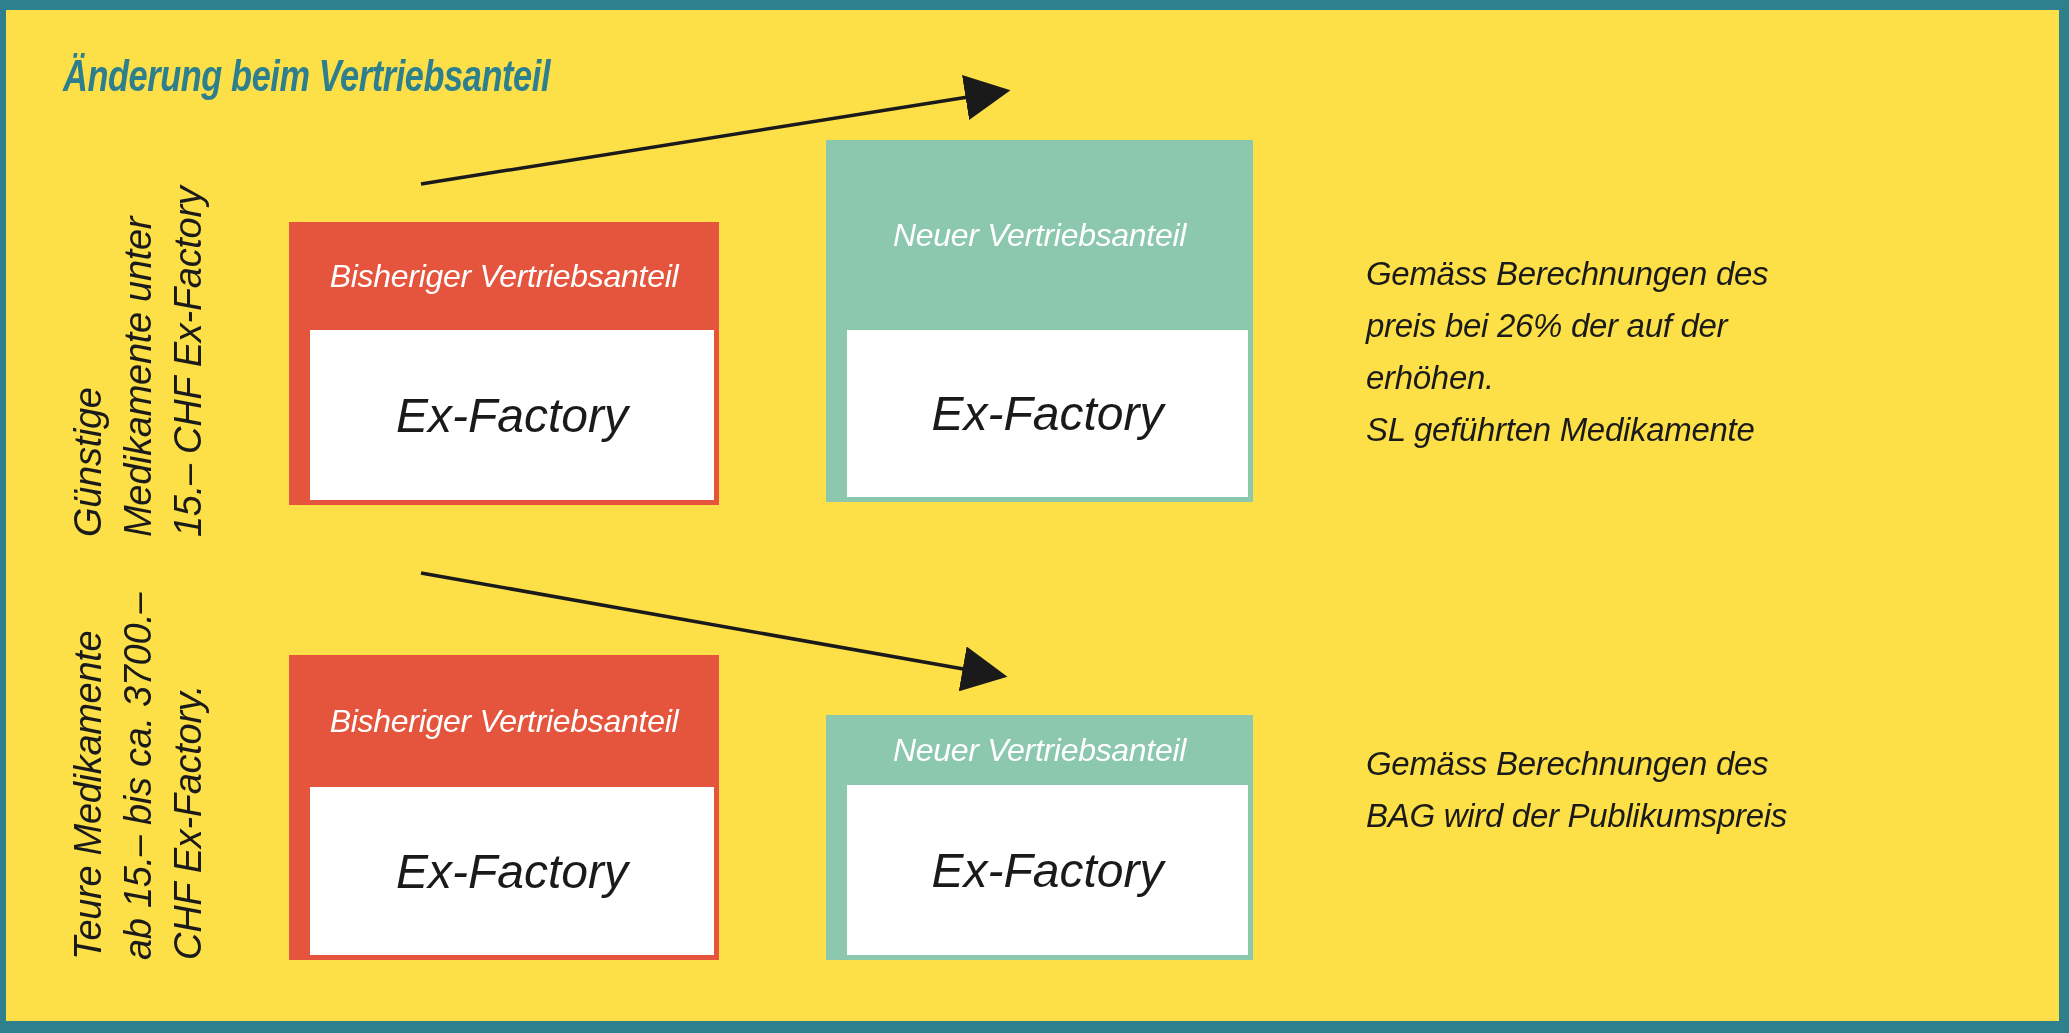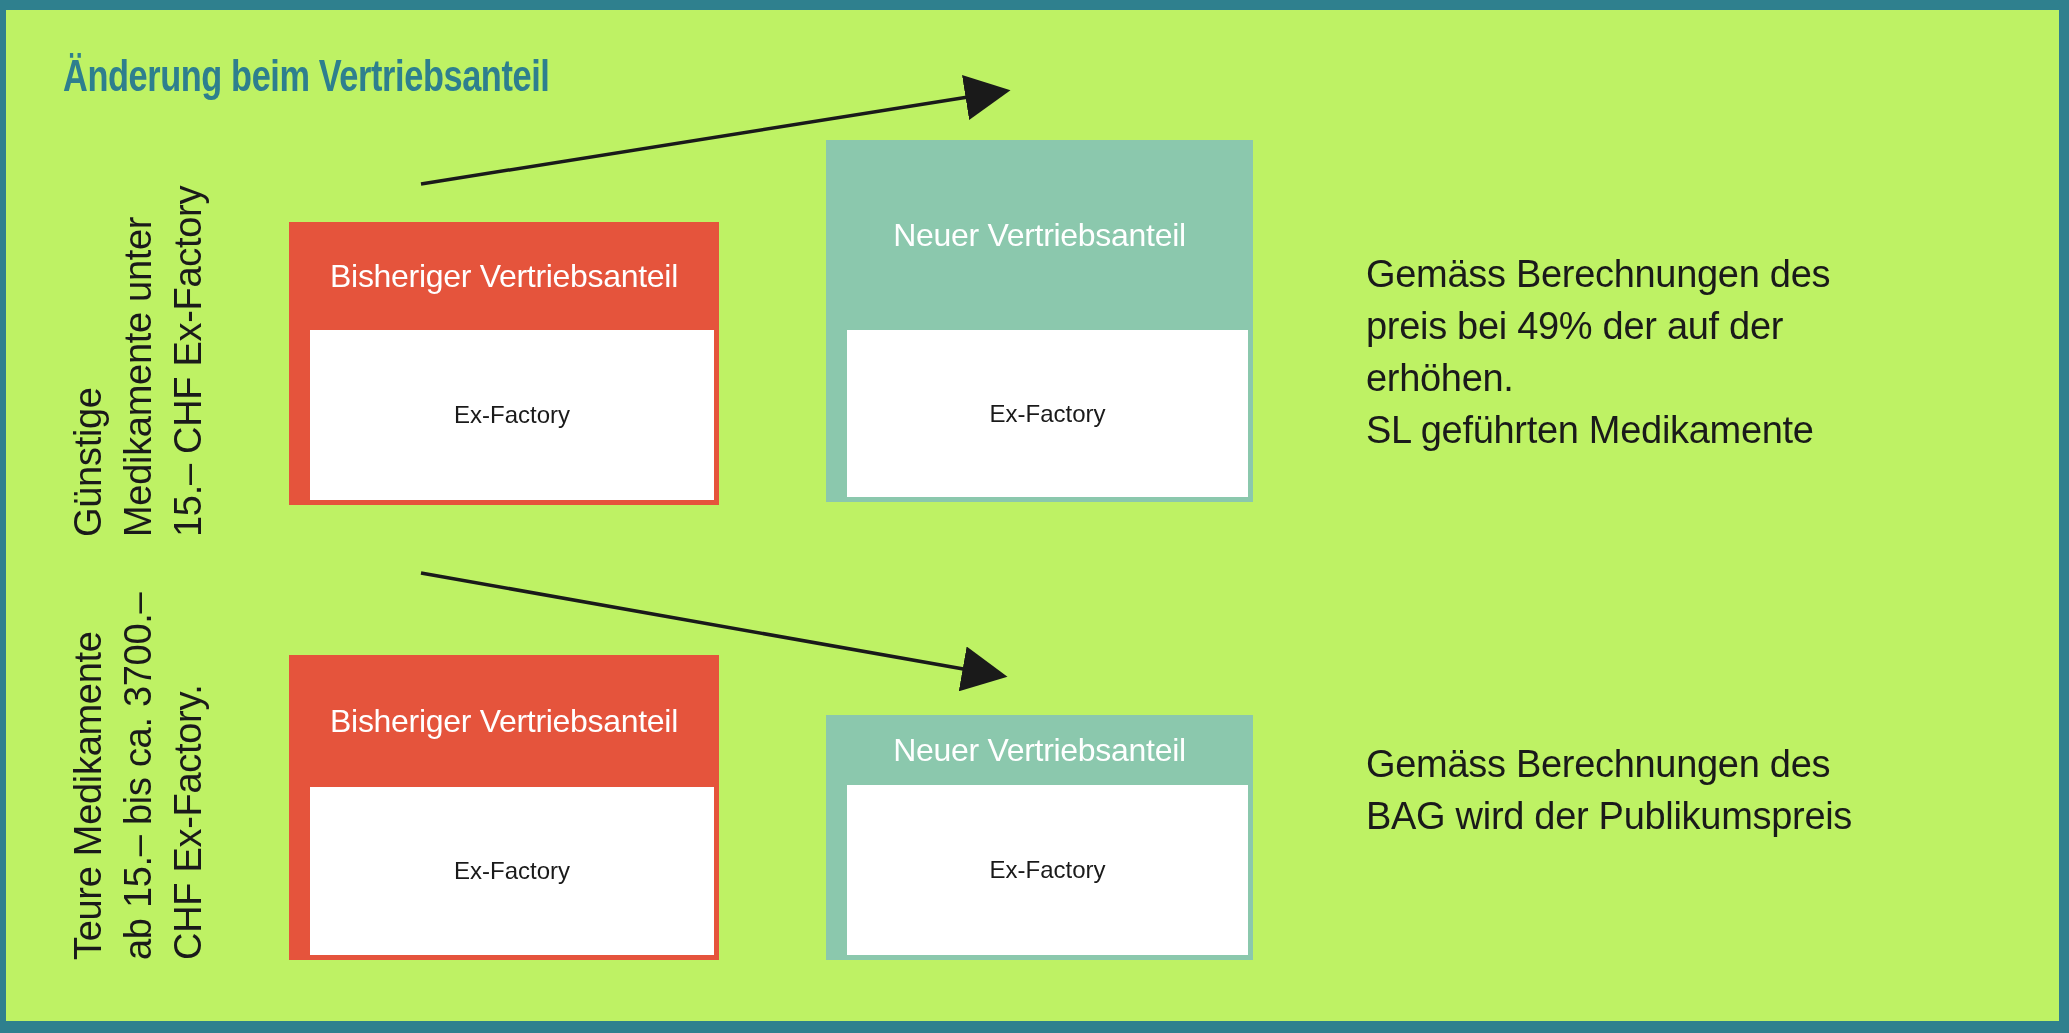--- a/index.html
+++ b/index.html
@@ -1,26 +1,27 @@
 <!DOCTYPE html>
 <html><head>
 <meta charset="utf-8">
 <style>
   html,body{margin:0;padding:0;background:#e9e9e9;}
   .canvas{
     position:relative;
     width:2069px;height:1033px;
     box-sizing:border-box;
-    background:#bef264;
+    background:#fde047;
     border-style:solid;
     border-color:#2F808E;
     border-width:10px 10px 12px 6px;
     overflow:hidden;
     font-family:"Liberation Sans", sans-serif;
     color:#1a1a1a;
+    font-style:italic;
   }
   .abs{position:absolute;}
   .title{
     left:57px;top:44px;
     font-size:44px;font-weight:bold;line-height:44px;
     color:#2E7F8E;
     transform:scaleX(0.78);
     transform-origin:left top;
     white-space:nowrap;
     letter-spacing:-0.5px;
@@ -43,34 +44,34 @@
     display:flex;align-items:center;justify-content:center;
     color:#ffffff;
     font-size:32px;letter-spacing:-0.3px;
     white-space:nowrap;
     border-radius:22px;
   }
   .share-box .bdy{
     position:absolute;left:21px;right:5px;bottom:5px;
     background:#ffffff;
     display:flex;align-items:center;justify-content:center;
-    font-size:24px;
+    font-size:48px;
     color:#1a1a1a;
   }
   .r1-old{left:283px;top:212px;width:430px;height:283px;}
   .r1-old .hdr{height:108px;}  .r1-old .bdy{top:108px;}
   .r1-new{left:820px;top:130px;width:427px;height:362px;}
   .r1-new .hdr{height:190px;}  .r1-new .bdy{top:190px;}
   .r2-old{left:283px;top:645px;width:430px;height:305px;}
   .r2-old .hdr{height:132px;}  .r2-old .bdy{top:132px;}
   .r2-new{left:820px;top:705px;width:427px;height:245px;}
   .r2-new .hdr{height:70px;}   .r2-new .bdy{top:70px;}
   
   .note{
-    font-size:38px;line-height:52px;
+    font-size:33px;line-height:52px;
     letter-spacing:-0.3px;
     white-space:nowrap;
   }
   .note-1{left:1360px;top:238px;}
   .note-2{left:1360px;top:728px;}
   
   .arrows{position:absolute;left:0;top:0;width:2053px;height:1011px;pointer-events:none;}
   .arrow-line{stroke:#1A1A1A;stroke-width:3.5px;fill:none;}
   .arrow-head{fill:#1A1A1A;}
 </style>
@@ -102,21 +103,21 @@
     <div class="bdy">Ex-Factory</div>
   </div>
 
   <div class="share-box r1-new" style="background: rgb(139, 200, 173);">
     <div class="hdr">Neuer Vertriebsanteil</div>
     <div class="bdy">Ex-Factory</div>
   </div>
 
   <div class="abs note note-1">
     <div>Gemäss Berechnungen des</div>
-    <div>preis bei 49% der auf der</div>
+    <div>preis bei 26% der auf der</div>
     <div>erhöhen.</div>
     <div>SL geführten Medikamente</div>
   </div>
 
   <div class="abs side-label side-label-2">
     <div>Teure Medikamente</div>
     <div>ab 15.– bis ca. 3700.–</div>
     <div>CHF Ex-Factory.</div>
   </div>
 

